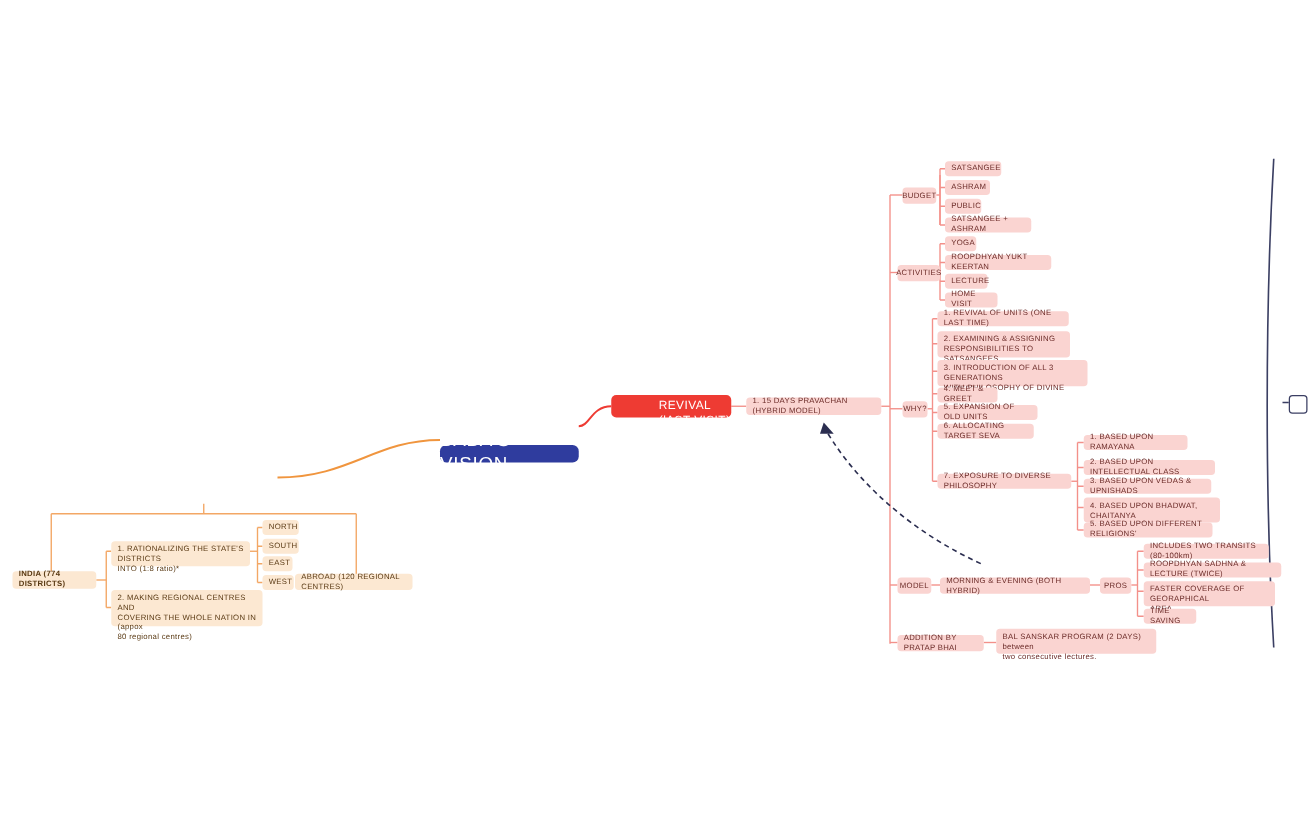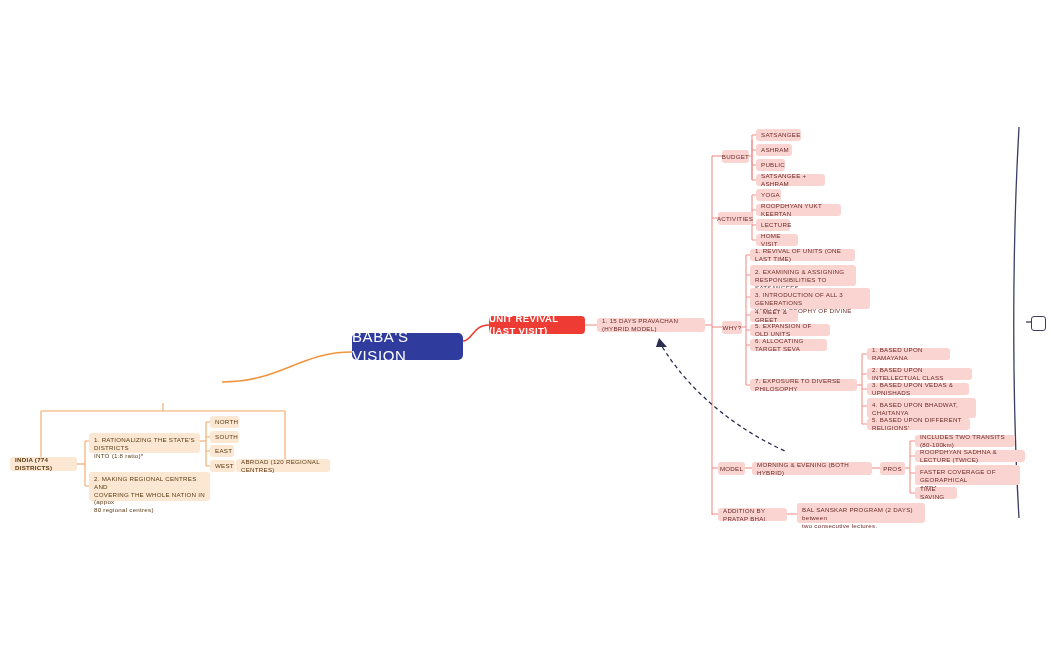--- a/index.html
+++ b/index.html
@@ -34,24 +34,25 @@
     border-radius:5px;
     justify-content:center;
     letter-spacing:.6px;
   }
 
   
   .red-main{
     background:#EE3B33;
     color:#ffffff;
     font-size:9.5px;
-    font-weight:700;
+    font-weight:400;
     justify-content:center;
     letter-spacing:.35px;
     border-radius:4px;
+    padding-left:38px;
   }
   .pink{
     background:#FAD4D1;
     color:#6b2b28;
     font-size:6.2px;
     padding:3px 5px;
     border-radius:3px;
     letter-spacing:.25px;
   }
   .pink.center{justify-content:center;}
@@ -157,21 +158,21 @@
       <path d="M659,341 C676,372 716,420 787,452"></path>
     </g>
     <path d="M659,338 L667,347 L656,347 Z" fill="#2B2E50"></path>
 
     <g fill="none" stroke="#3B3F63" stroke-width="1.3">
       <path d="M1019,127 C1012,250 1012,400 1019,518"></path>
       <path d="M1026,322 L1031,322"></path>
     </g>
   </svg>
 
-  <div class="node root" style="left:352px;top:333px;width:111px;height:27px;">
+  <div class="node root" style="left:352px;top:356px;width:111px;height:14px;">
     <span>BABA'S VISION</span>
   </div>
 
   <div class="node red-main" style="left:489px;top:316px;width:96px;height:18px;">
     <span>UNIT REVIVAL (lAST VISIT)</span>
   </div>
 
   <div class="node pink" style="left:597px;top:318px;width:108px;height:14px;">
     <span>1. 15 DAYS PRAVACHAN (HYBRID MODEL)</span>
   </div>

